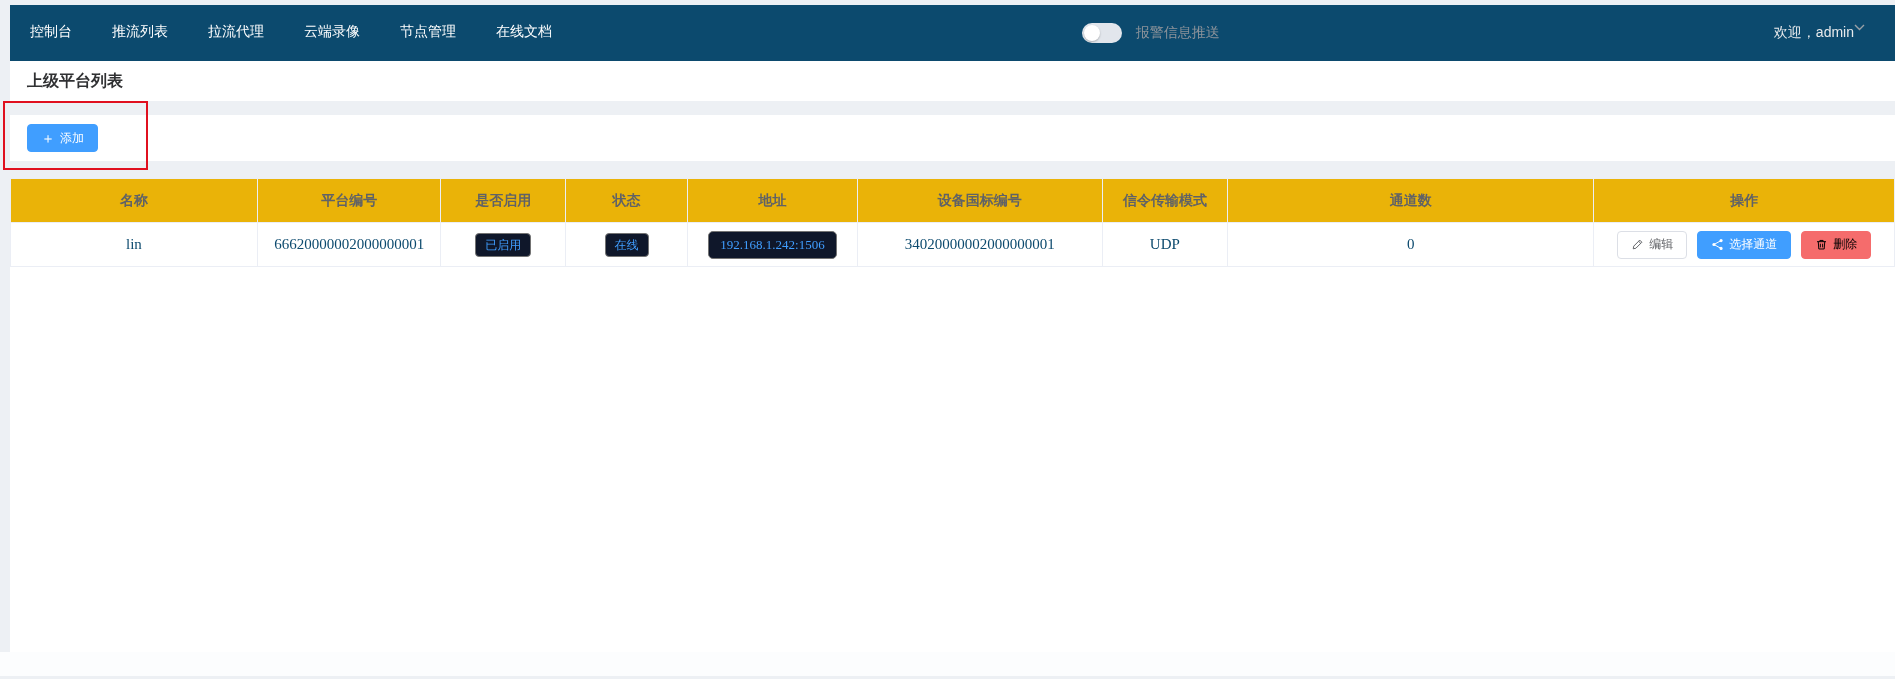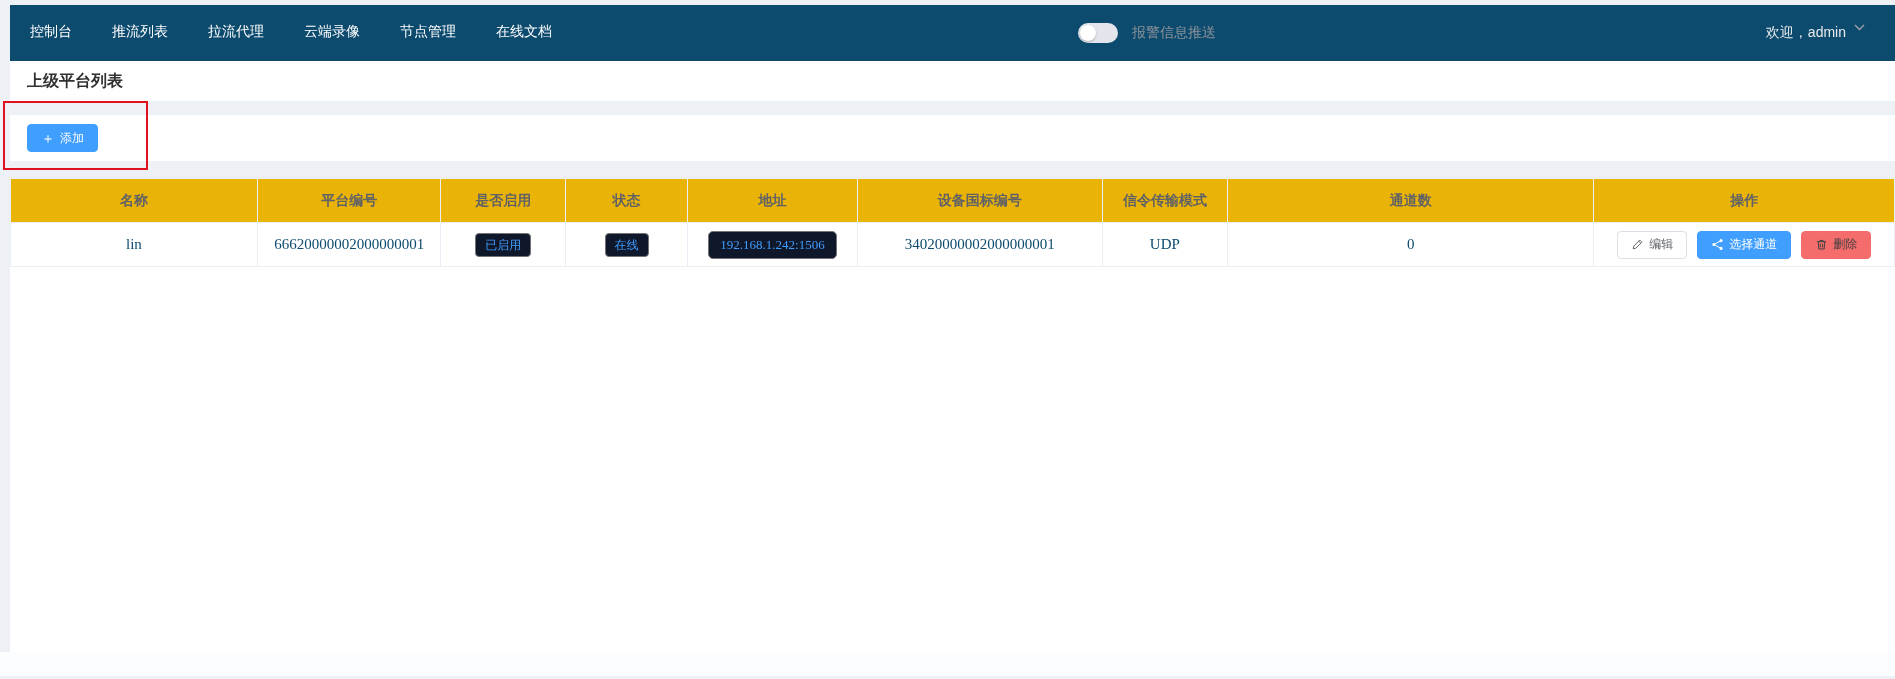--- a/index.html
+++ b/index.html
@@ -27,39 +27,39 @@
   .alarm-group { display:flex; align-items:center; gap:10px; }
   .switch {
     width:40px; height:20px; border-radius:10px; background:#e2e6ec;
     position:relative; cursor:pointer; flex:none;
   }
   .switch .knob {
     position:absolute; left:2px; top:2px; width:16px; height:16px;
     border-radius:50%; background:#ffffff; box-shadow:0 1px 2px rgba(0,0,0,.25);
   }
   .alarm-label { font-size:14px; color:#8d939a; }
-  .welcome { display:flex; gap:8px; color:#e8eaec; font-size:14px; cursor:pointer; }
+  .welcome { display:flex; gap:0; color:#e8eaec; font-size:14px; cursor:pointer; }
   .welcome svg { stroke:#9aa0a6; }
 
   
   .title-band { height:40px; background:#ffffff; display:flex; align-items:center; padding-left:17px; }
   .page-title { font-size:16px; font-weight:bold; color:#303133; }
 
   
   .gap { height:14px; }
   .gap2 { height:17px; }
   .toolbar-card { height:46px; background:#ffffff; display:flex; align-items:center; padding-left:17px; }
   .btn {
     display:inline-flex; align-items:center; justify-content:center; gap:5px;
     border:1px solid transparent; border-radius:4px; font-size:12px;
     height:28px; padding:0 13px; cursor:pointer; white-space:nowrap;
     font-family:"Liberation Sans", sans-serif;
   }
   .btn-primary { background:#409eff; border-color:#409eff; color:#ffffff; }
-  .btn-danger  { background:#f56c6c; border-color:#f56c6c; color:#404040; }
+  .btn-danger  { background:#f56c6c; border-color:#f56c6c; color:#000000; }
   .btn-plain   { background:#ffffff; border-color:#dcdfe6; color:#606266; }
   .plus-glyph { font-size:14px; line-height:1; }
 
   
   .annotation-box {
     position:absolute; left:3px; top:101px; width:145px; height:69px;
     border:2px solid #e0101f; pointer-events:none; z-index:50;
   }
 
   

